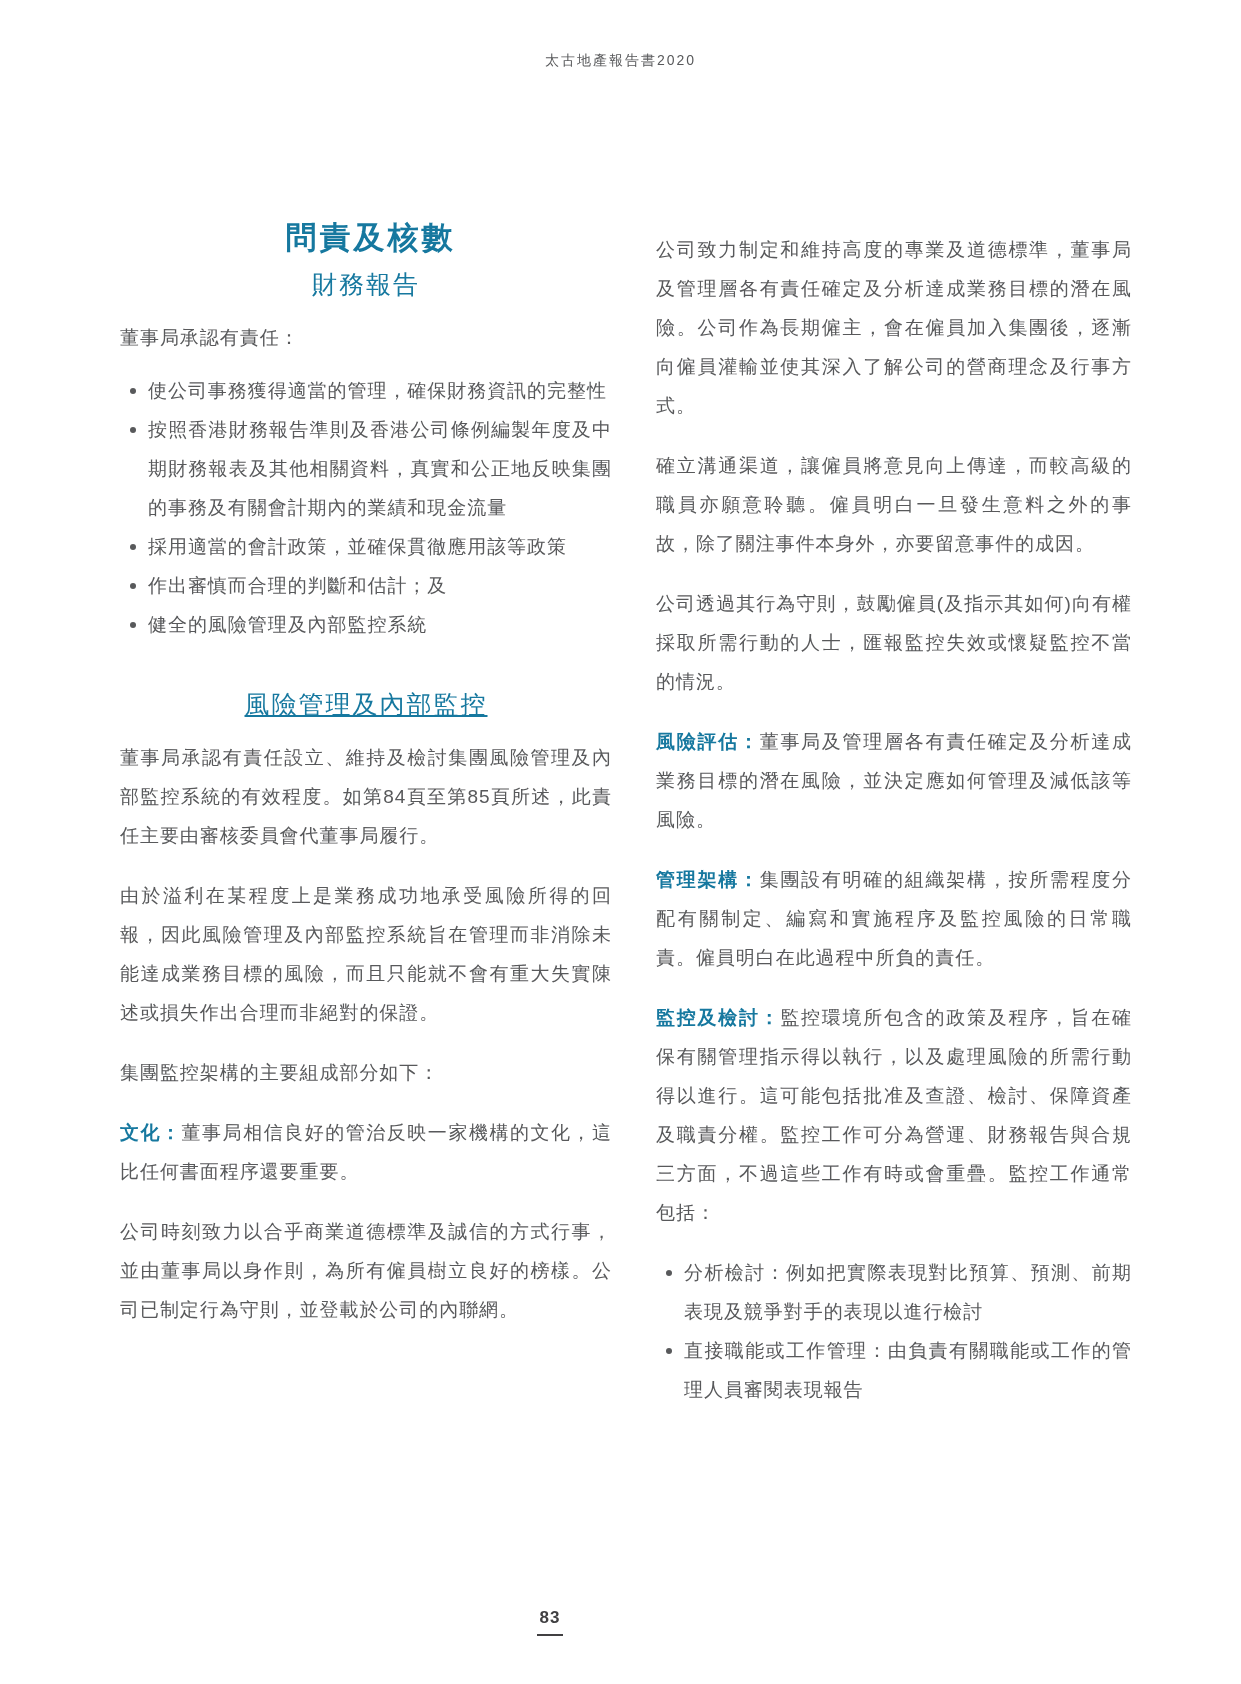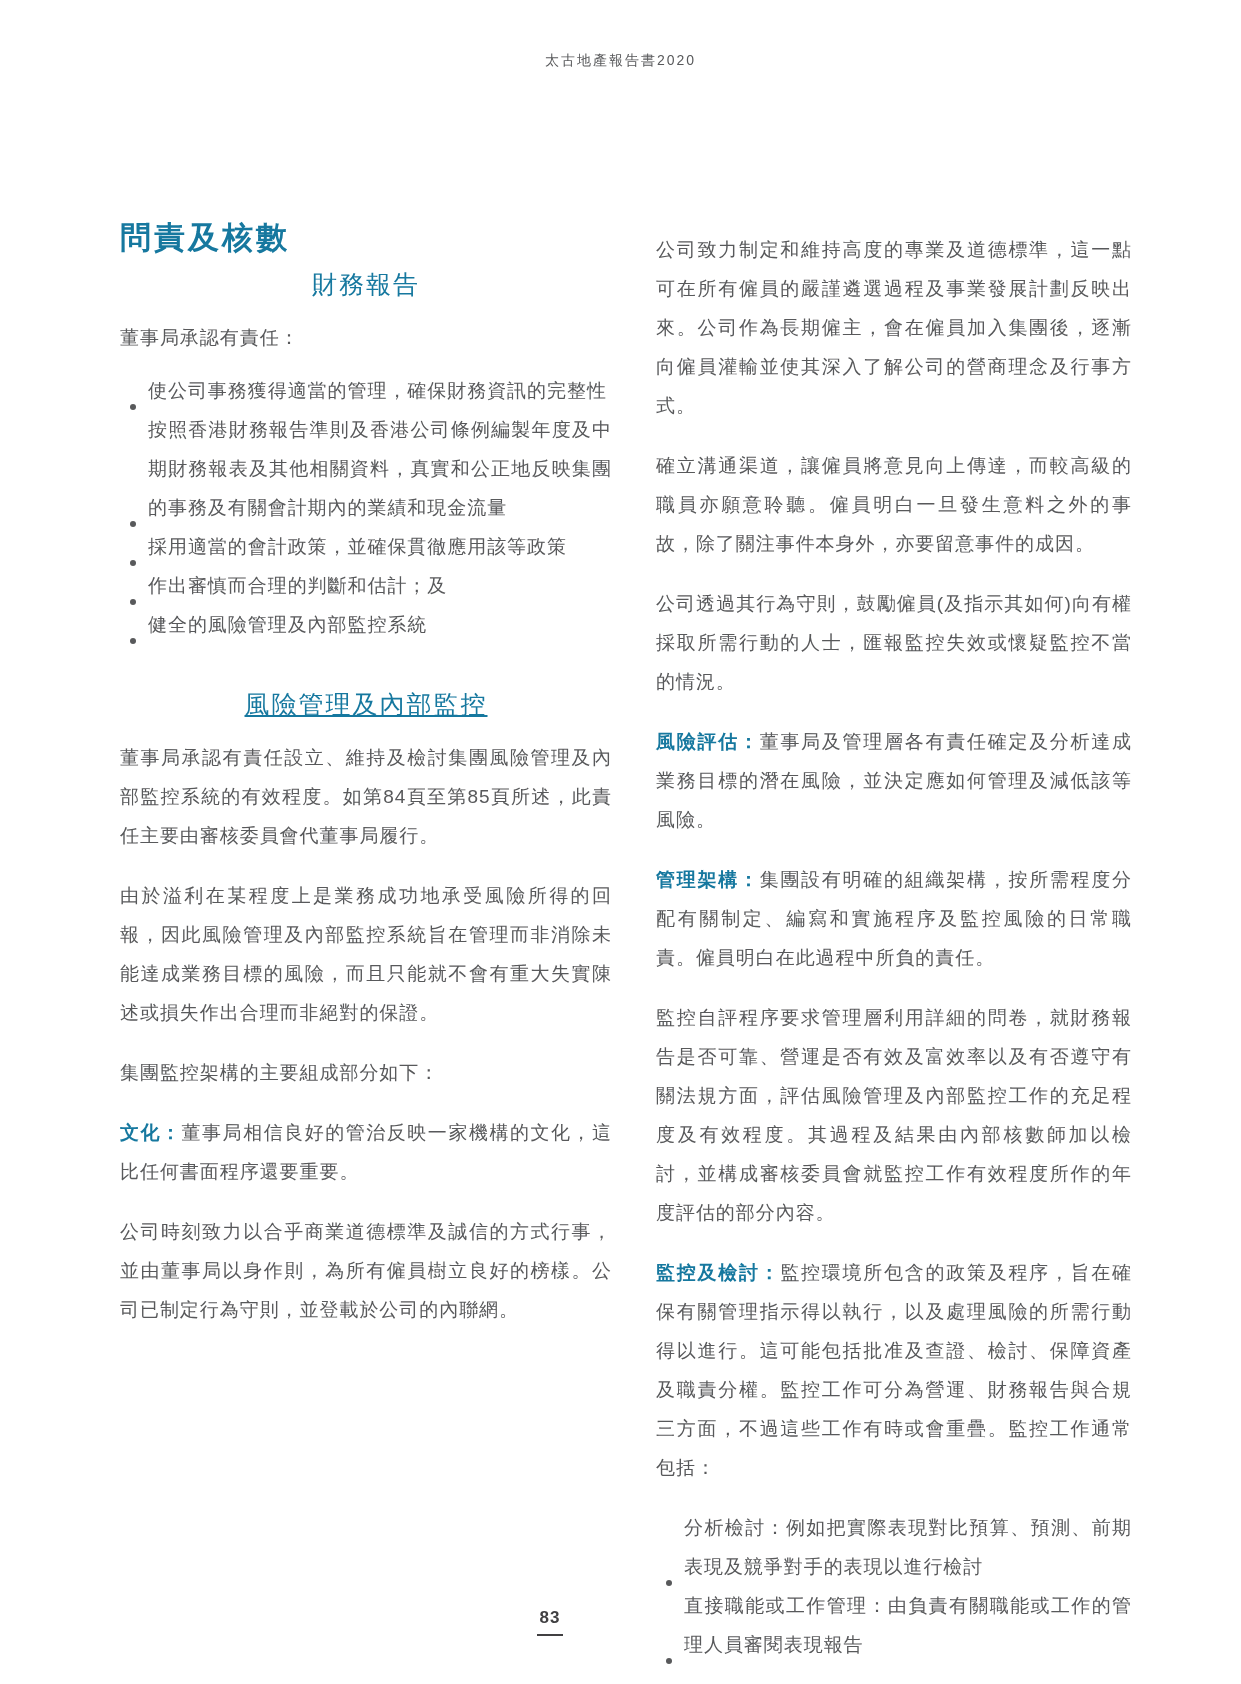--- a/index.html
+++ b/index.html
@@ -21,33 +21,33 @@
   }
   .content{
     position:absolute;top:216px;left:120px;width:1012px;
     display:flex;flex-direction:row;gap:44px;
   }
   .col{font-size:19px;line-height:39px;letter-spacing:0.05em;text-align:justify;}
   .col-left{width:492px;}
   .col-right{width:476px;padding-top:14px;}
   h1.page-title{
     color:var(--accent);font-size:31px;line-height:44px;font-weight:bold;
-    letter-spacing:3px;margin:0 0 6px 0;text-align:left;
+    letter-spacing:3px;margin:0 0 6px 9px;text-align:center;
   }
   h2.section-heading{
     color:var(--accent);font-size:25px;line-height:36px;font-weight:500;
     letter-spacing:2px;margin:0 0 16px 0;text-align:center;
   }
   h2.section-heading.spaced{margin-top:42px;text-decoration:underline;}
   p.para{margin:0 0 21px 0;}
   p.para:last-child{margin-bottom:0;}
   p.intro{margin-bottom:14px;}
   .lead-label{color:var(--accent);font-weight:bold;}
   ul.bullet-list{list-style:none;margin:0 0 21px 0;}
-  li.bullet{display:flex;align-items:flex-end;}
+  li.bullet{display:flex;align-items:flex-start;}
   .dot{
     flex:0 0 auto;width:6px;height:6px;border-radius:50%;
     background:var(--body-color);margin:17px 12px 0 10px;
   }
   .btext{flex:1 1 auto;display:block;}
   .doc-footer{
     position:absolute;top:1608px;left:0;width:1100px;text-align:center;
   }
   .page-number{
     display:inline-block;font-size:17px;font-weight:bold;color:#414042;
@@ -95,29 +95,28 @@
     <p class="para">董事局承認有責任設立、維持及檢討集團風險管理及內部監控系統的有效程度。如第84頁至第85頁所述，此責任主要由審核委員會代董事局履行。</p>
     <p class="para">由於溢利在某程度上是業務成功地承受風險所得的回報，因此風險管理及內部監控系統旨在管理而非消除未能達成業務目標的風險，而且只能就不會有重大失實陳述或損失作出合理而非絕對的保證。</p>
     <p class="para">集團監控架構的主要組成部分如下：</p>
 
     <p class="para"><span class="lead-label">文化：</span><span>董事局相信良好的管治反映一家機構的文化，這比任何書面程序還要重要。</span></p>
 
     <p class="para">公司時刻致力以合乎商業道德標準及誠信的方式行事，並由董事局以身作則，為所有僱員樹立良好的榜樣。公司已制定行為守則，並登載於公司的內聯網。</p>
   </div>
 
   <div class="col col-right">
-    <p class="para">公司致力制定和維持高度的專業及道德標準，這一點可在所有僱員的嚴謹遴選過程及事業發展計劃反映出來。公司作為長期僱主，會在僱員加入集團後，逐漸向僱員灌輸並使其深入了解公司的營商理念及行事方式。</p>
+    <p class="para">公司致力制定和維持高度的專業及道德標準，董事局及管理層各有責任確定及分析達成業務目標的潛在風險。公司作為長期僱主，會在僱員加入集團後，逐漸向僱員灌輸並使其深入了解公司的營商理念及行事方式。</p>
     <p class="para">確立溝通渠道，讓僱員將意見向上傳達，而較高級的職員亦願意聆聽。僱員明白一旦發生意料之外的事故，除了關注事件本身外，亦要留意事件的成因。</p>
     <p class="para">公司透過其行為守則，鼓勵僱員(及指示其如何)向有權採取所需行動的人士，匯報監控失效或懷疑監控不當的情況。</p>
 
     <p class="para"><span class="lead-label">風險評估：</span><span>董事局及管理層各有責任確定及分析達成業務目標的潛在風險，並決定應如何管理及減低該等風險。</span></p>
 
     <p class="para"><span class="lead-label">管理架構：</span><span>集團設有明確的組織架構，按所需程度分配有關制定、編寫和實施程序及監控風險的日常職責。僱員明白在此過程中所負的責任。</span></p>
 
-    <p class="para">監控自評程序要求管理層利用詳細的問卷，就財務報告是否可靠、營運是否有效及富效率以及有否遵守有關法規方面，評估風險管理及內部監控工作的充足程度及有效程度。其過程及結果由內部核數師加以檢討，並構成審核委員會就監控工作有效程度所作的年度評估的部分內容。</p>
 
     <p class="para"><span class="lead-label">監控及檢討：</span><span>監控環境所包含的政策及程序，旨在確保有關管理指示得以執行，以及處理風險的所需行動得以進行。這可能包括批准及查證、檢討、保障資產及職責分權。監控工作可分為營運、財務報告與合規三方面，不過這些工作有時或會重疊。監控工作通常包括：</span></p>
 
     <ul class="bullet-list">
       <li class="bullet">
         <span class="dot"></span>
         <span class="btext">分析檢討：例如把實際表現對比預算、預測、前期表現及競爭對手的表現以進行檢討</span>
       </li>
       <li class="bullet">
         <span class="dot"></span>

